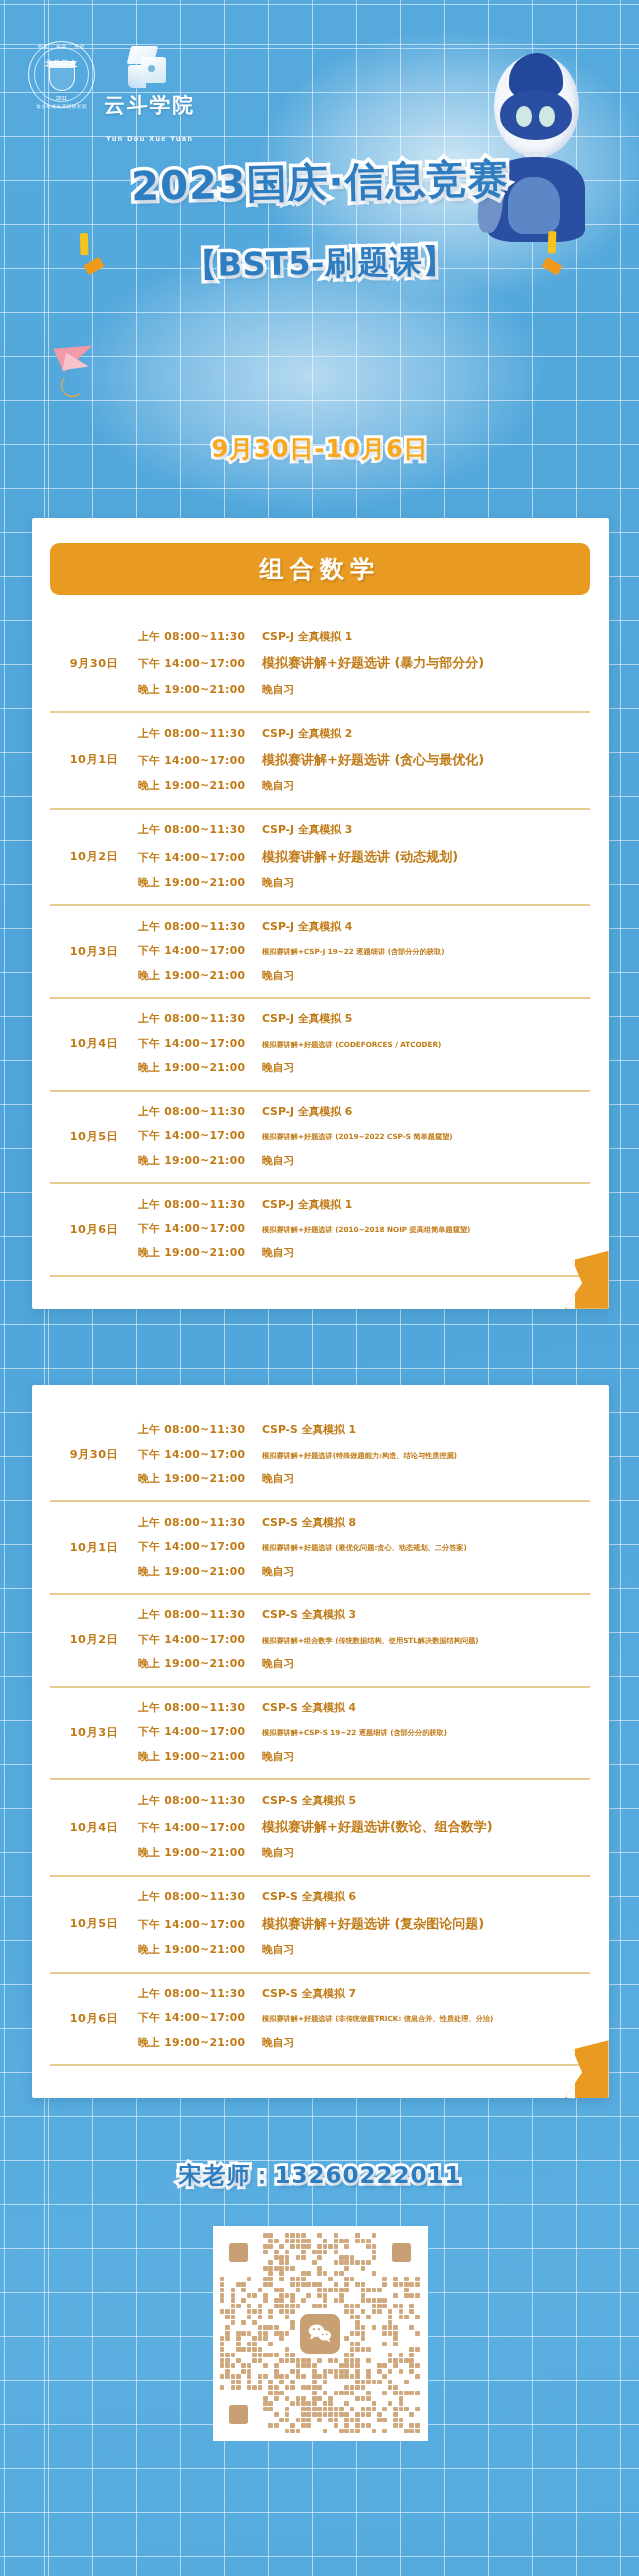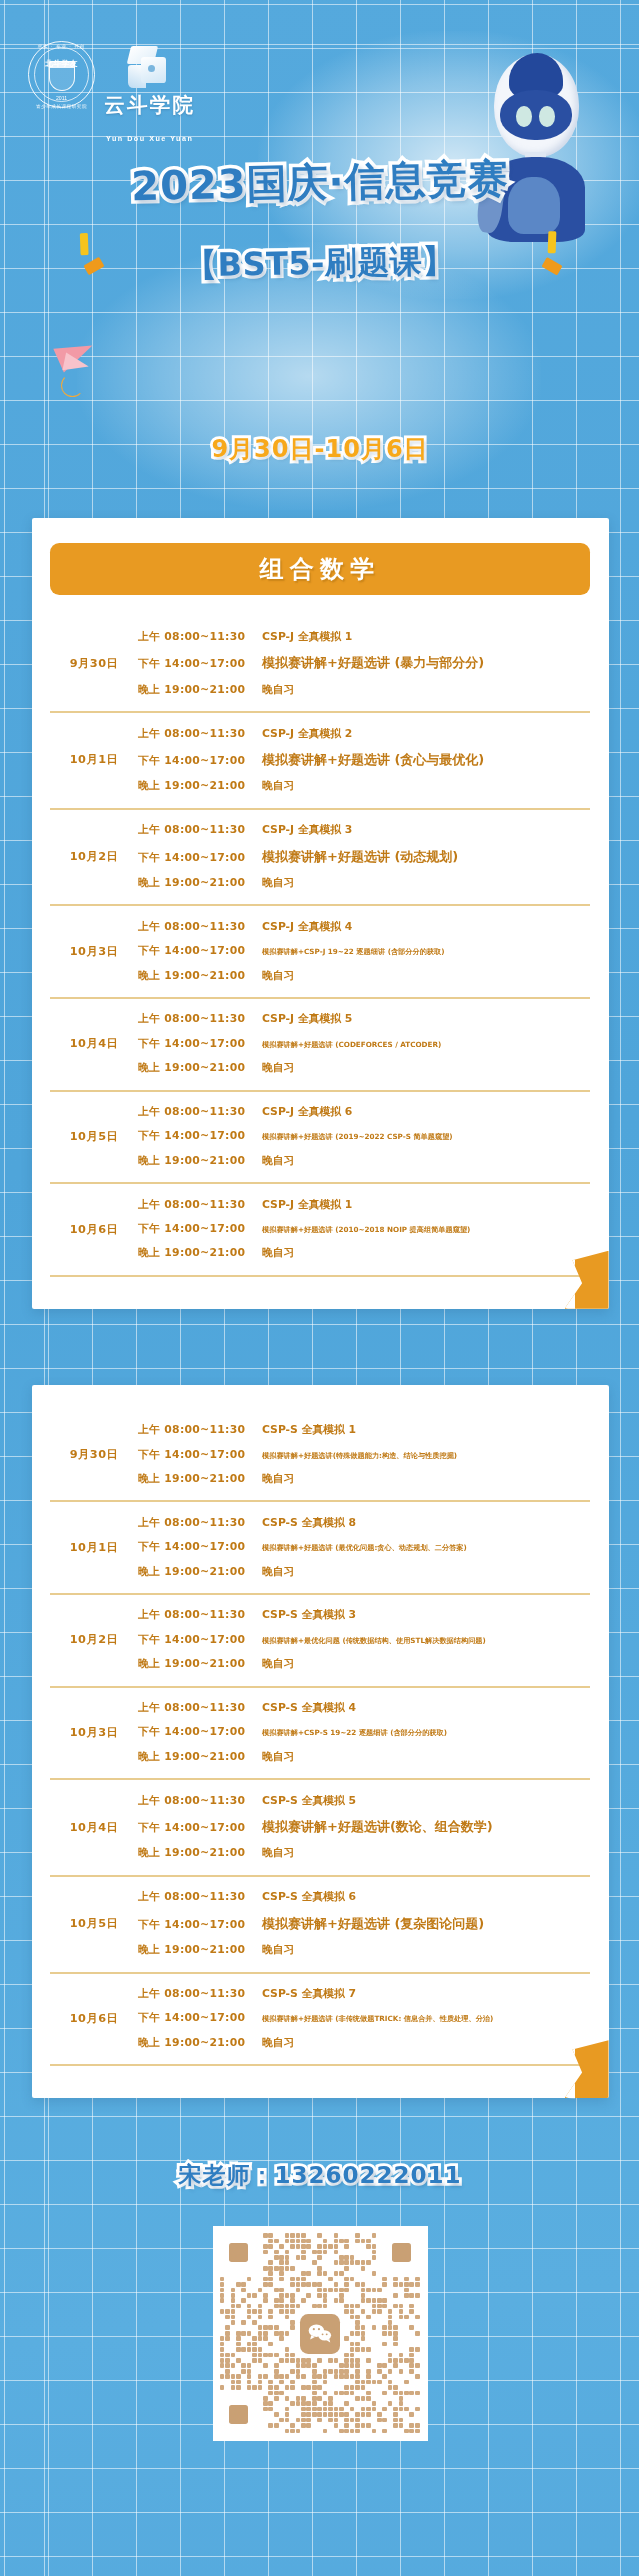--- a/index.html
+++ b/index.html
@@ -456,21 +456,21 @@
         </div>
         <div class="sched-row">
           <div class="row-date">10月2日</div>
           <div class="row-lines">
             <div class="sline">
               <div class="period">上午 08:00~11:30</div>
               <div class="activity">CSP-S 全真模拟 3</div>
             </div>
             <div class="sline">
               <div class="period">下午 14:00~17:00</div>
-              <div class="activity xsmall">模拟赛讲解+最优化问题 (传统数据结构、使用STL解决数据结构问题)</div>
+              <div class="activity xsmall">模拟赛讲解+组合数学 (传统数据结构、使用STL解决数据结构问题)</div>
             </div>
             <div class="sline">
               <div class="period">晚上 19:00~21:00</div>
               <div class="activity">晚自习</div>
             </div>
           </div>
         </div>
         <div class="sched-row">
           <div class="row-date">10月3日</div>
           <div class="row-lines">

